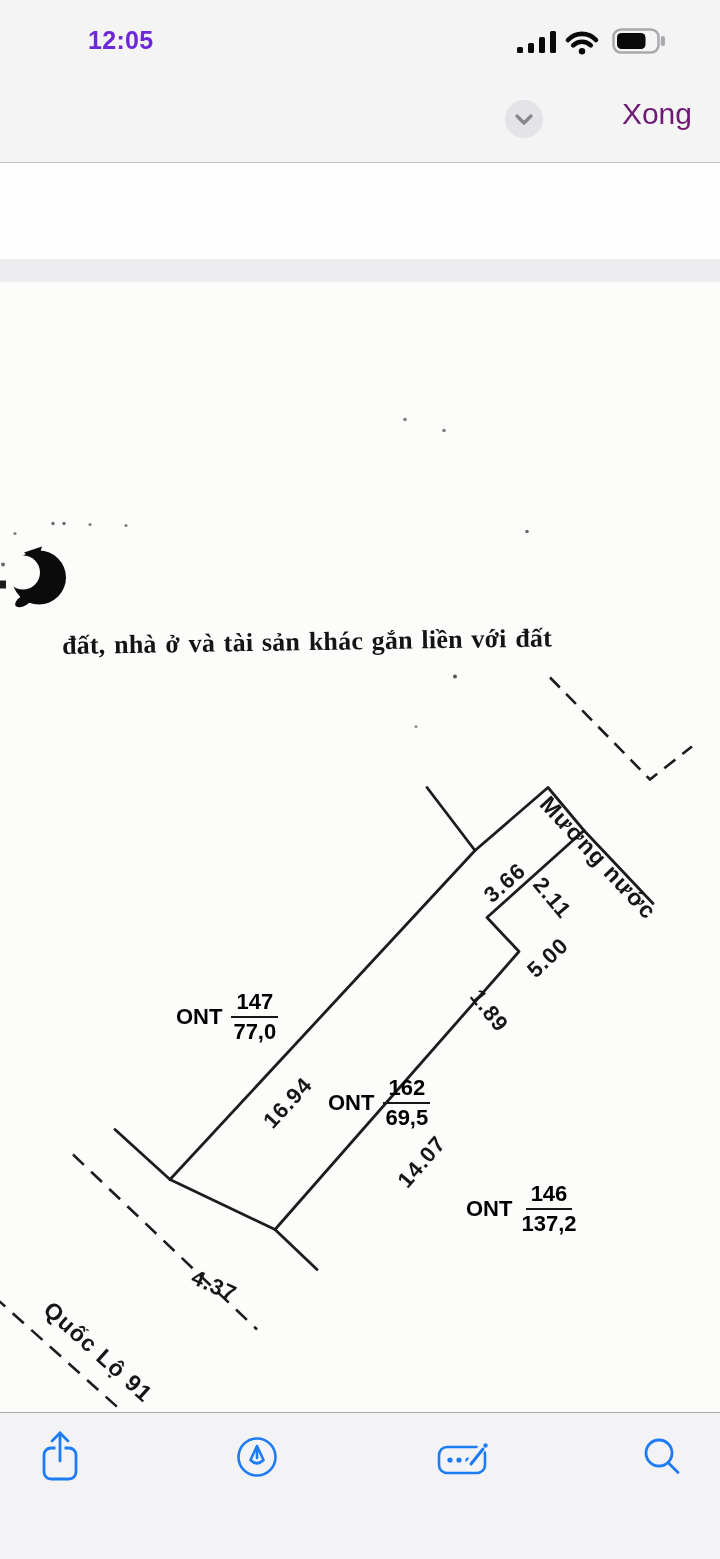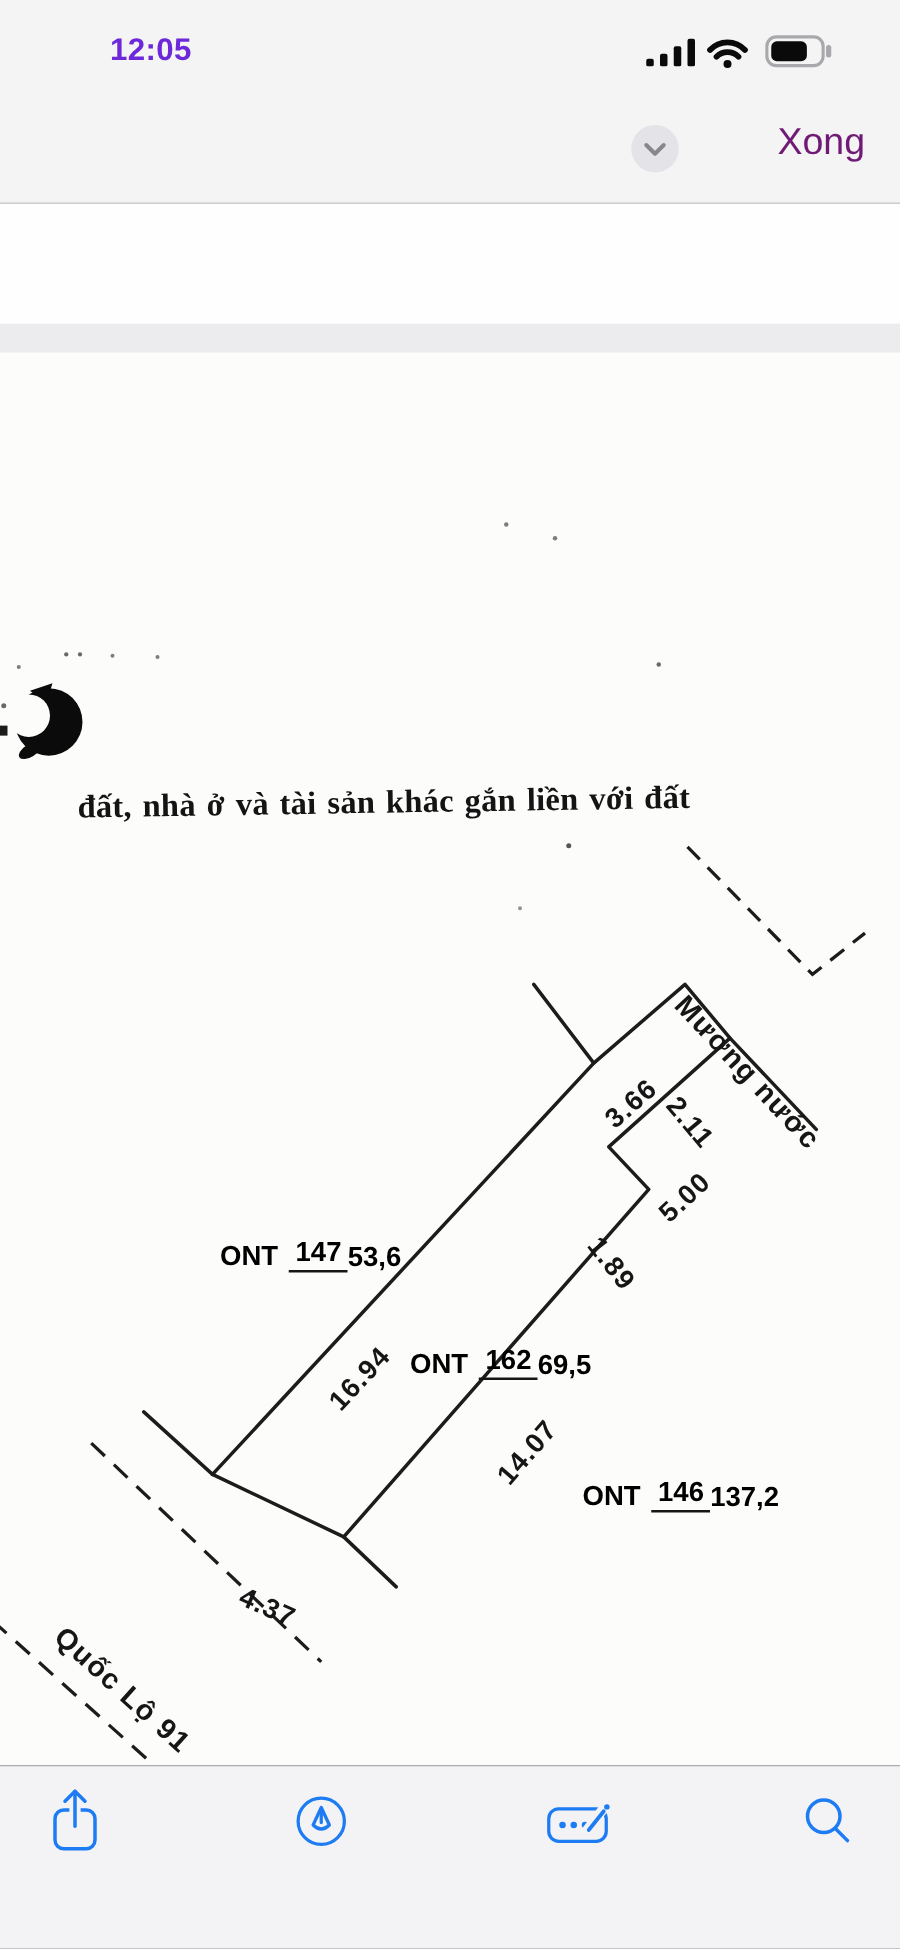--- a/index.html
+++ b/index.html
@@ -24,21 +24,21 @@
 
   
   .doc-page{position:absolute;left:0;top:282px;width:720px;height:1130px;padding-left:48px;}
   .diagram-svg{position:absolute;left:0;top:0;width:720px;height:1559px;pointer-events:none;}
   .serif{font-family:"Liberation Serif","DejaVu Serif",serif;}
   .doc-header{position:absolute;left:62px;top:349px;font-size:26px;font-weight:700;color:#141414;
     white-space:nowrap;letter-spacing:.2px;word-spacing:2px;transform:rotate(-0.9deg);transform-origin:left center;}
 
   .parcel-label{position:absolute;display:flex;align-items:center;gap:9px;color:#000000;
     font-weight:700;font-size:22px;}
-  .parcel-label .frac{display:flex;flex-direction:row;align-items:center;line-height:1;}
+  .parcel-label .frac{display:flex;flex-direction:column;align-items:center;line-height:1;}
   .frac .num{padding:0 5px 3px;border-bottom:2.2px solid #161616;}
   .frac .den{padding-top:3px;}
   #p147{left:176px;top:709px;}
   #p162{left:328px;top:795px;}
   #p146{left:466px;top:901px;}
 
   .meas{position:absolute;font-size:22px;font-weight:700;color:#161616;white-space:nowrap;letter-spacing:1px;}
   #m366 {left:505px;top:601px;transform:translate(-50%,-50%) rotate(-41deg);}
   #m211 {left:552px;top:616px;transform:translate(-50%,-50%) rotate(50deg);}
   #m500 {left:548px;top:676px;transform:translate(-50%,-50%) rotate(-43deg);}
@@ -145,21 +145,21 @@
         <path d="M370,1369 L720,1357" stroke-width="1.4" opacity=".7"></path>
       </g>
     </svg>
 
     <div class="doc-header serif">đất, nhà ở và tài sản khác gắn liền với đất</div>
 
     <div class="parcel-label" id="p147">
       <span>ONT</span>
       <span class="frac">
         <span class="num">147</span>
-        <span class="den">53,6</span>
+        <span class="den">77,0</span>
       </span>
     </div>
     <div class="parcel-label" id="p162">
       <span>ONT</span>
       <span class="frac">
         <span class="num">162</span>
         <span class="den">69,5</span>
       </span>
     </div>
     <div class="parcel-label" id="p146">

